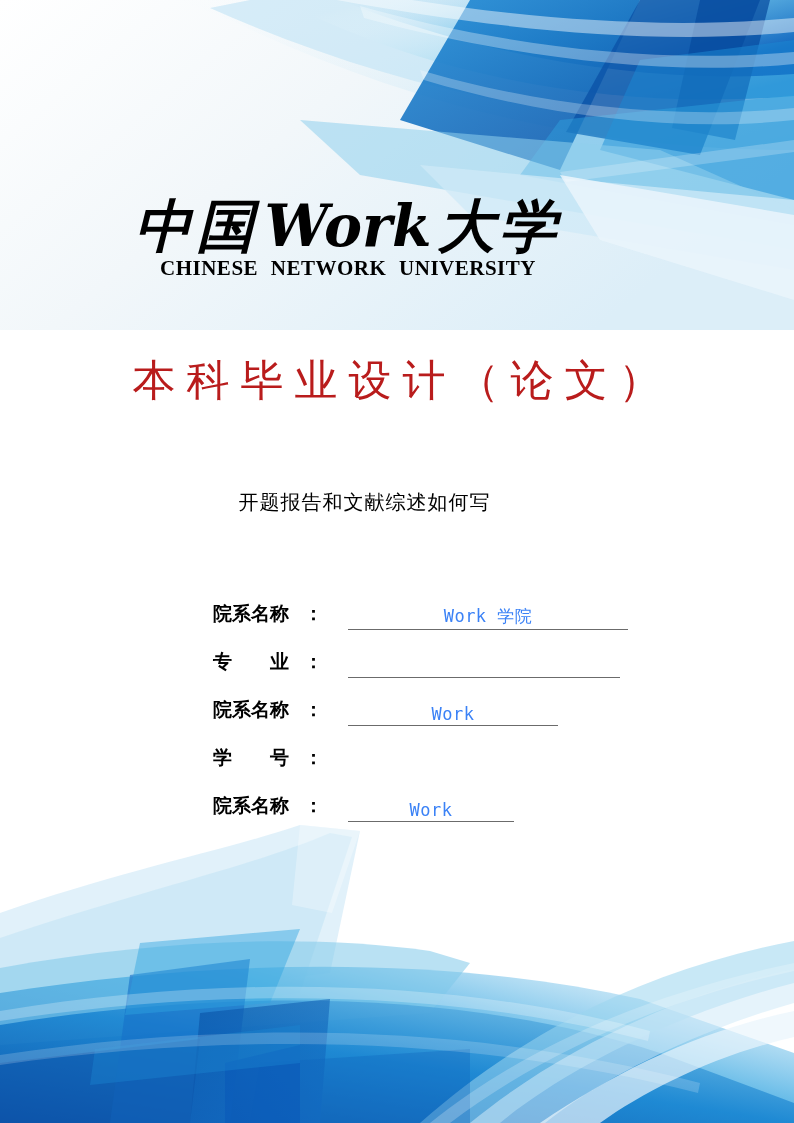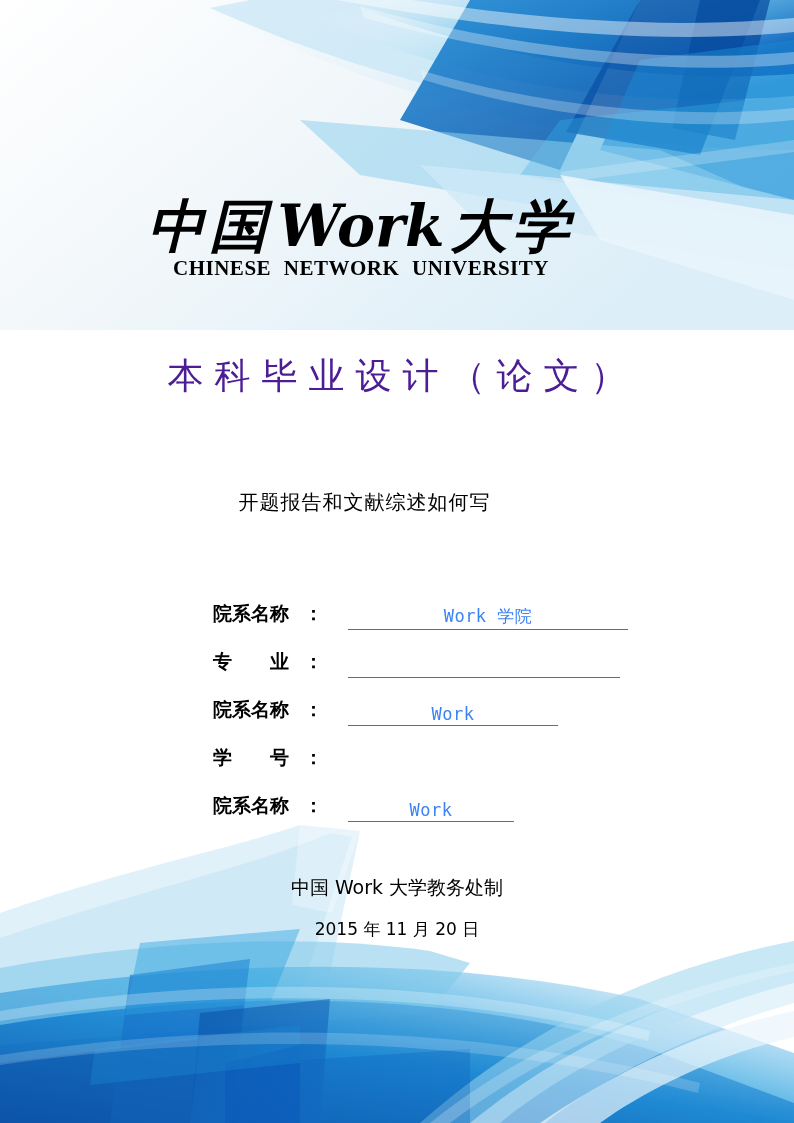--- a/index.html
+++ b/index.html
@@ -36,21 +36,21 @@
     position: absolute;
     left: 0;
     top: 0;
     width: 794px;
     height: 1123px;
   }
 
   .logo-block {
     position: absolute;
     top: 196px;
-    left: 17px;
+    left: 4px;
     width: 688px;
     text-align: center;
   }
   .logo-cn {
     font-family: "DejaVu Serif", "Liberation Serif", serif;
     font-size: 57px;
     font-weight: bold;
     font-style: italic;
     color: #000000;
     letter-spacing: 5px;
@@ -73,24 +73,24 @@
     white-space: nowrap;
   }
 
   .doc-type {
     position: absolute;
     top: 352px;
     left: 0;
     width: 794px;
     text-align: center;
     font-family: "DejaVu Serif", "Liberation Serif", serif;
-    font-size: 36px;
+    font-size: 43px;
     letter-spacing: 11px;
     text-indent: 11px;
-    color: #4c1d95;
+    color: #b91c1c;
     white-space: nowrap;
   }
 
   .subtitle {
     position: absolute;
     top: 489px;
     left: 0;
     width: 729px;
     text-align: center;
     font-family: "DejaVu Sans", "Liberation Sans", sans-serif;
@@ -350,19 +350,15 @@
           <span class="lbl-text">院系名称</span>
           <span class="colon">：</span>
         </div>
         <div class="form-field w5">
           <div class="form-value">Work</div>
         </div>
       </div>
 
     </div>
 
-    <div class="footer">
-      <div class="footer-org">中国 Work 大学教务处制</div>
-      <div class="footer-date">2015 年 11 月 20 日</div>
-    </div>
 
   </div>
 </div>
 
 </body></html>

